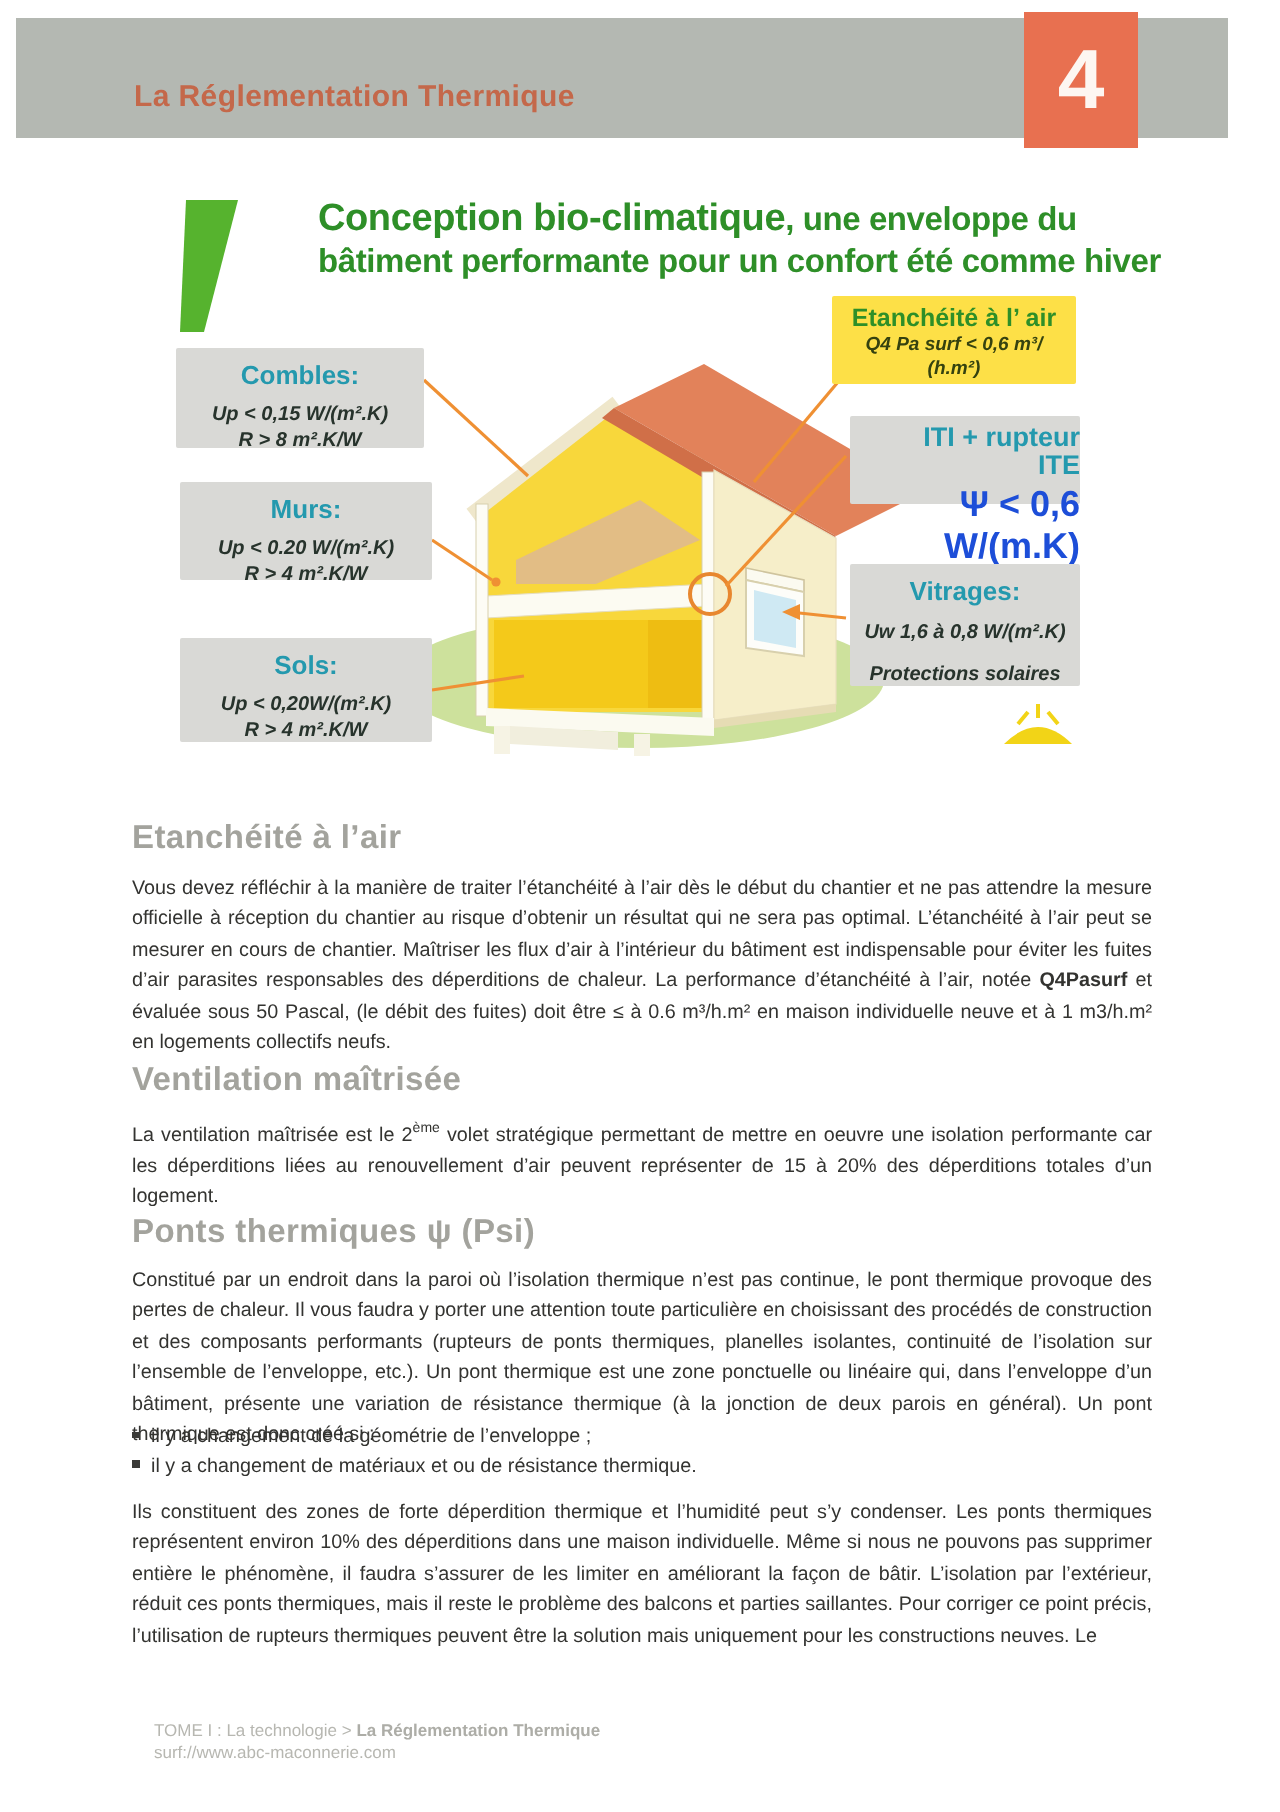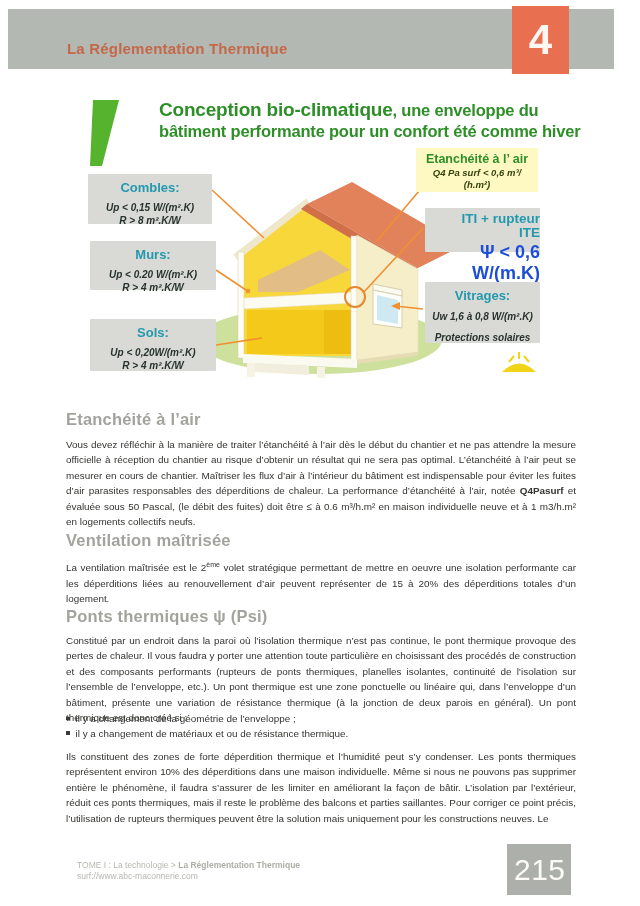--- a/index.html
+++ b/index.html
@@ -26,21 +26,21 @@
     position:absolute;left:65px;top:11px;width:436px;z-index:2;
     color:#2e8f28;font-weight:bold;font-size:16.5px;line-height:21px;letter-spacing:-.2px;margin-left:32px;
   }
   .fig-title .big{font-size:19px;}
   .lbl{
     position:absolute;z-index:2;background:#d9d9d6;border-radius:1px;
     text-align:center;box-sizing:border-box;padding-top:6px;
   }
   .lbl .ttl{color:#2499ae;font-weight:bold;font-size:13px;margin-bottom:6px;}
   .lbl .val{color:#27332c;font-weight:bold;font-size:10px;line-height:13px;font-style:italic;}
-  .lbl.yellow{background:#fef9c3;padding-top:4px;}
+  .lbl.yellow{background:#fde047;padding-top:4px;}
   .lbl.yellow .ttl{color:#2e8f28;font-size:12.5px;margin-bottom:1px;}
   .lbl.yellow .val{color:#35420f;font-size:9.5px;line-height:11.5px;}
   .lbl.iti{padding-top:4px;text-align:right;}
   .lbl.iti .ttl{line-height:14px;margin-bottom:0;font-size:13.5px;}
   .lbl.iti .teal{color:#1d4ed8;font-size:18px;margin-top:2px;font-weight:bold;}
   .lbl.vitr .ttl{margin-bottom:7px;}
   .lbl.vitr .val{margin-bottom:8px;}
   
   .sec-h{
     position:absolute;left:66px;font-size:16.5px;font-weight:bold;color:#a3a39d;
@@ -188,17 +188,14 @@
   <div class="sec-h" style="top:607px;">Ponts thermiques ψ (Psi)</div>
   <p class="body-p" style="top:633px;">Constitué par un endroit dans la paroi où l’isolation thermique n’est pas continue, le pont thermique provoque des pertes de chaleur. Il vous faudra y porter une attention toute particulière en choisissant des procédés de construction et des composants performants (rupteurs de ponts thermiques, planelles isolantes, continuité de l’isolation sur l’ensemble de l’enveloppe, etc.). Un pont thermique est une zone ponctuelle ou linéaire qui, dans l’enveloppe d’un bâtiment, présente une variation de résistance thermique (à la jonction de deux parois en général). Un pont thermique est donc créé si :</p>
   <ul class="bullets" style="top:712px;">
     <li><span>il y a changement de la géométrie de l’enveloppe ;</span></li>
     <li><span>il y a changement de matériaux et ou de résistance thermique.</span></li>
   </ul>
   <p class="body-p" style="top:749px;">Ils constituent des zones de forte déperdition thermique et l’humidité peut s’y condenser. Les ponts thermiques représentent environ 10% des déperditions dans une maison individuelle. Même si nous ne pouvons pas supprimer entière le phénomène, il faudra s’assurer de les limiter en améliorant la façon de bâtir. L’isolation par l’extérieur, réduit ces ponts thermiques, mais il reste le problème des balcons et parties saillantes. Pour corriger ce point précis, l’utilisation de rupteurs thermiques peuvent être la solution mais uniquement pour les constructions neuves. Le</p>
 
   <div class="crumb"><span>TOME I : La technologie &gt; </span><b>La Réglementation Thermique</b></div>
   <div class="url">surf://www.abc-maconnerie.com</div>
-  <div class="pagebox">
-    <span>215</span>
-  </div>
 
 </div>
 
 </body></html>

